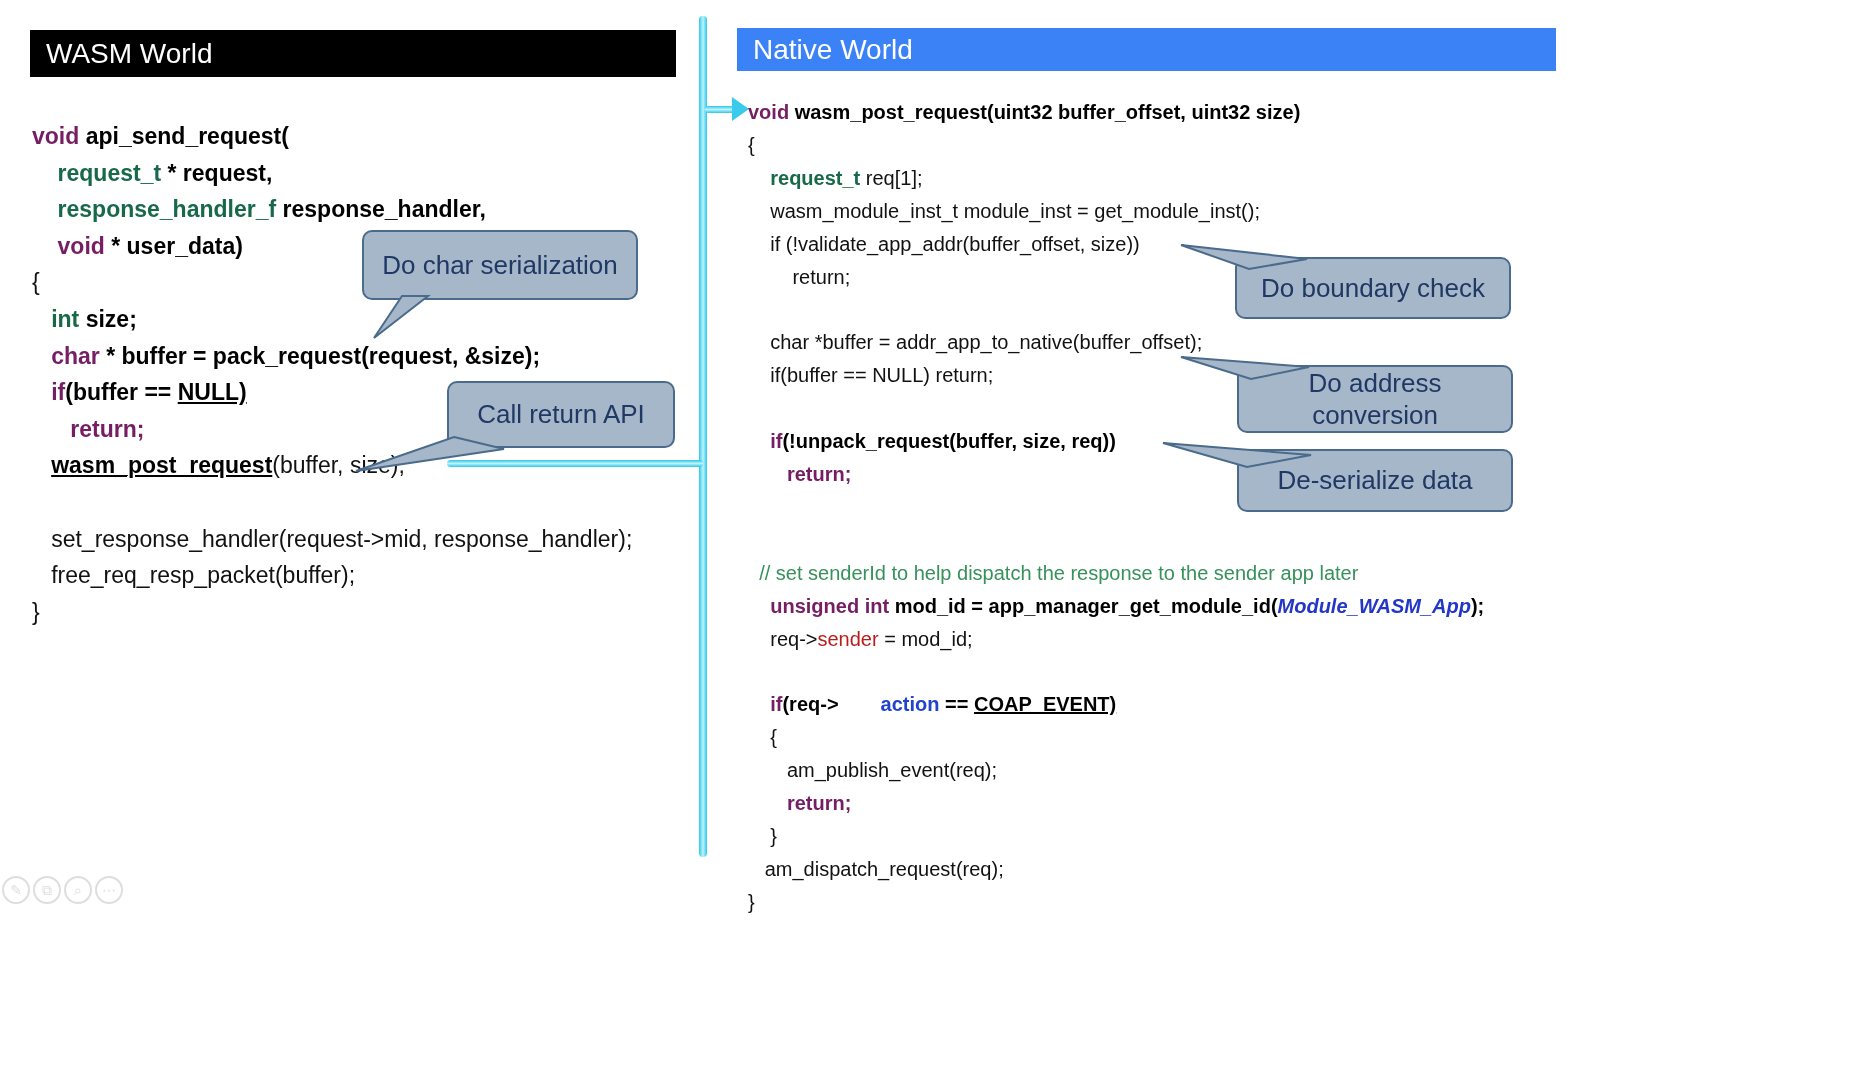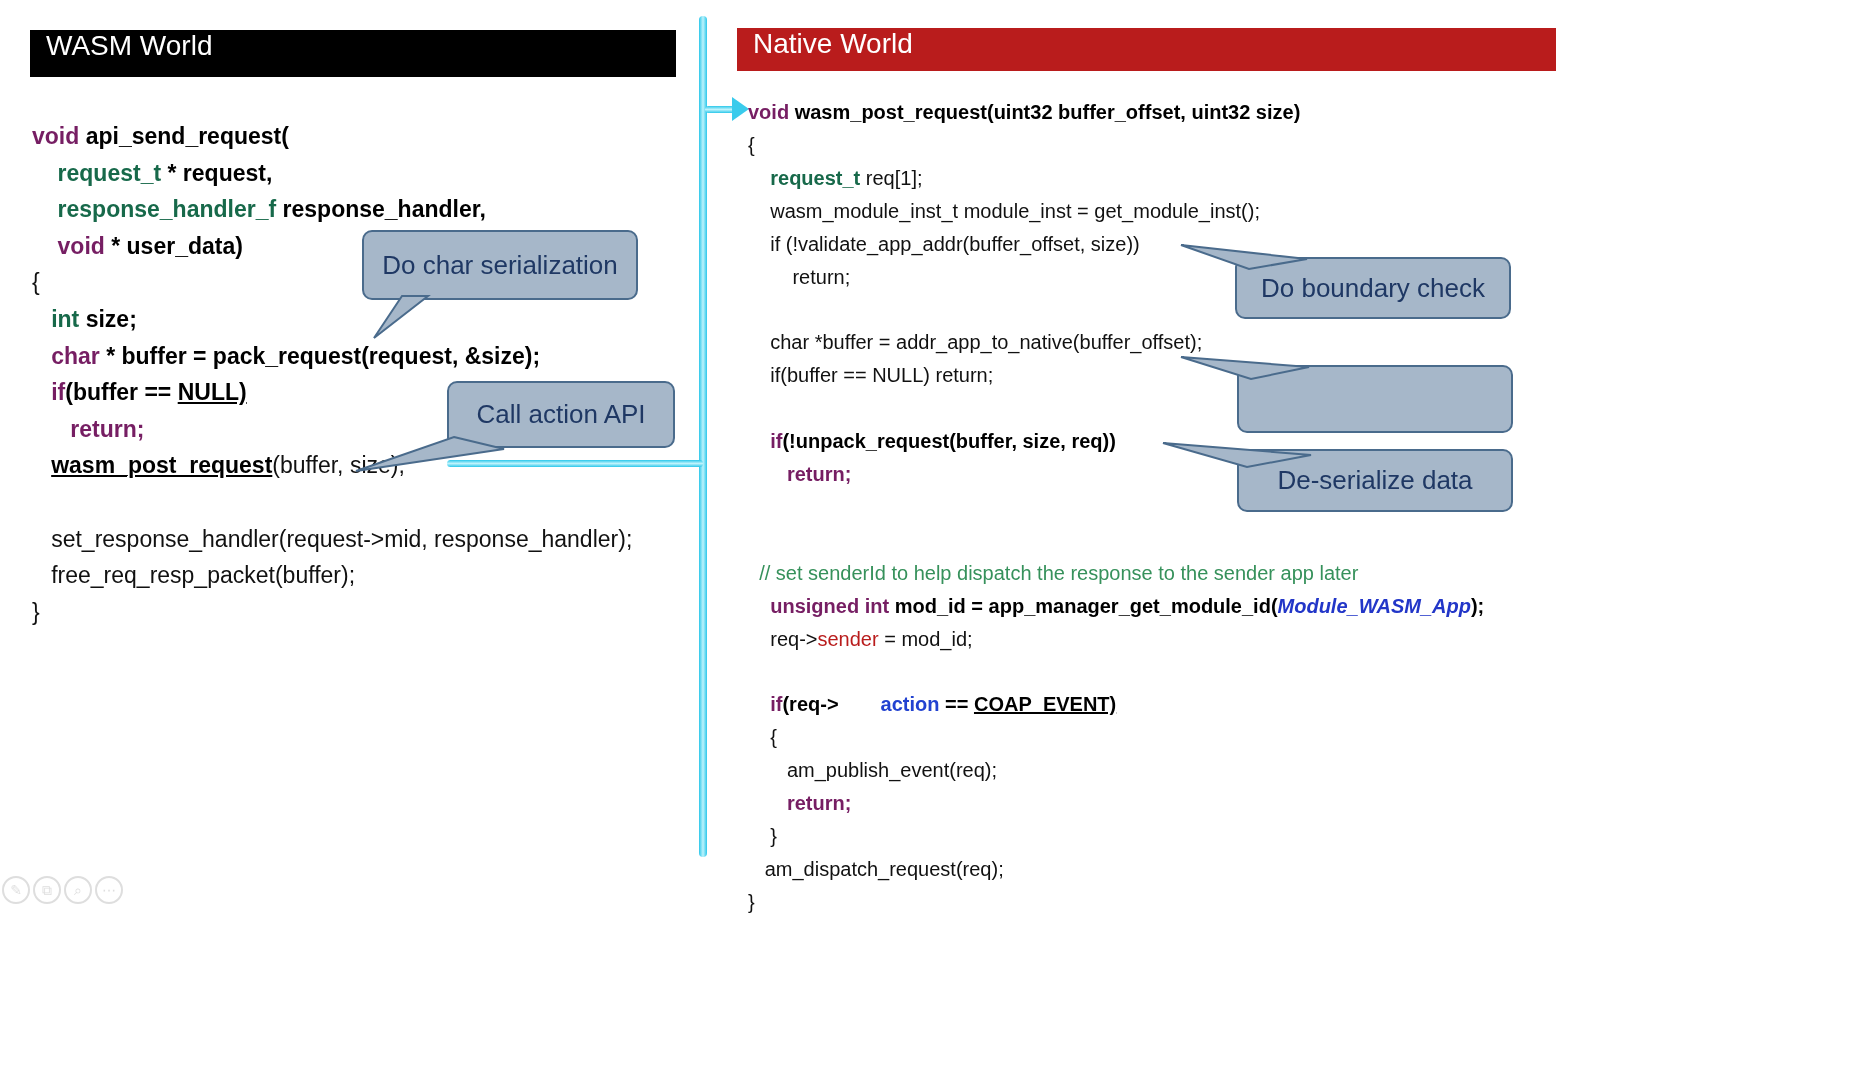--- a/index.html
+++ b/index.html
@@ -1,24 +1,24 @@
 <!DOCTYPE html>
 <html><head>
 <meta charset="utf-8">
 <style>
   html,body{margin:0;padding:0;}
   body{
     width:1856px;height:1075px;background:#ffffff;position:relative;overflow:hidden;
     font-family:"Liberation Sans",sans-serif;color:#111;
   }
   
-  .panel-header{position:absolute;color:#fff;font-size:28px;display:flex;align-items:flex-start;
+  .panel-header{position:absolute;color:#fff;font-size:28px;display:flex;align-items:center;
     padding-left:16px;box-sizing:border-box;}
   .panel-header.wasm{left:30px;top:30px;width:646px;height:47px;background:#000000;}
-  .panel-header.native{left:737px;top:28px;width:819px;height:43px;background:#b91c1c;}
+  .panel-header.native{left:737px;top:28px;width:819px;height:43px;background:#3b82f6;}
 
   
   .code{position:absolute;white-space:pre;}
   .left-code{left:32px;top:118px;font-size:23px;line-height:36.6px;}
   .right-code{left:748px;top:96px;font-size:20px;line-height:32.9px;}
   .code-line{min-height:1em;}
   .seg-kw{color:#761E63;font-weight:bold;}
   .seg-type{color:#17694A;font-weight:bold;}
   .seg-bold{font-weight:bold;color:#000;}
   .seg-plain{color:#111;}
@@ -82,32 +82,33 @@
 <div class="callout co1">
   <svg class="tail">
       <polygon points="28,0 0,42 54,0"></polygon>
     </svg>
   <span>Do char serialization</span>
 </div>
 <div class="callout co2">
   <svg class="tail">
       <polygon points="100,2 150,14 2,36"></polygon>
     </svg>
-  <span>Call action API</span>
+  <span>Call return API</span>
 </div>
 <div class="callout co3">
   <svg class="tail">
       <polygon points="2,2 128,16 70,26"></polygon>
     </svg>
   <span>Do boundary check</span>
 </div>
 <div class="callout co4">
   <svg class="tail">
       <polygon points="2,4 130,14 72,26"></polygon>
     </svg>
+  <span>Do address conversion</span>
 </div>
 <div class="callout co5">
   <svg class="tail">
       <polygon points="2,2 150,14 86,26"></polygon>
     </svg>
   <span>De-serialize data</span>
 </div>
 
 <div class="pp-toolbar">
   <span class="pp-icon">✎</span>

